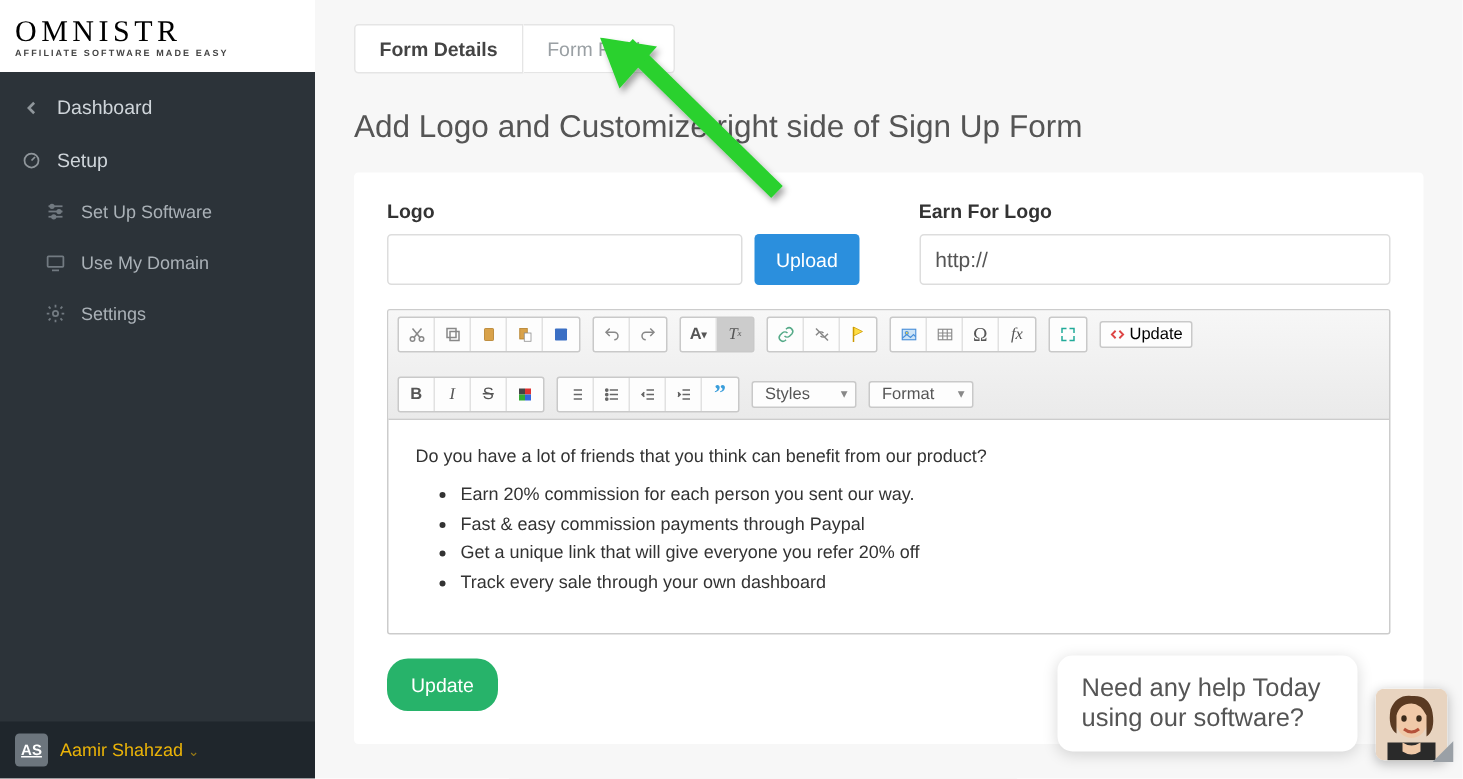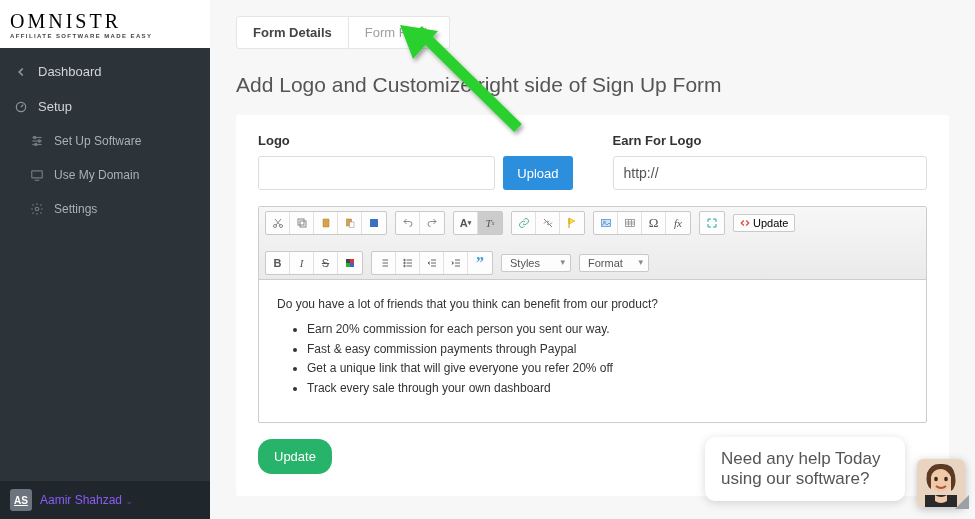--- a/index.html
+++ b/index.html
@@ -10,21 +10,21 @@
     .logo-star { display: inline-block; }
     .logo-star svg { vertical-align: -2px; }
     .logo-sub { font-size: 6px; letter-spacing: 1.4px; color: #444; font-weight: 600; }
     .nav { padding-top: 6px; }
     .nav-item { display: flex; align-items: center; gap: 10px; padding: 10px 14px; font-size: 13px; color: #cfd5da; cursor: pointer; }
     .nav-sub { padding-left: 30px; font-size: 12px; color: #aab1b7; }
     .nav-icon { width: 14px; height: 14px; display: inline-flex; align-items: center; justify-content: center; opacity: .7; }
     .nav-icon svg { width: 14px; height: 14px; }
     .userbar { position: absolute; bottom: 0; left: 0; right: 0; background: #1f262c; display: flex; align-items: center; padding: 8px 10px; gap: 8px; }
     .avatar-sq { width: 22px; height: 22px; background: #6c757d; color: #fff; font-size: 10px; display: flex; align-items: center; justify-content: center; border-radius: 3px; font-weight: 600; text-decoration: underline; }
-    .user-name { font-size: 12px; color: #8b5cf6; }
+    .user-name { font-size: 12px; color: #eab308; }
     .main { position: absolute; left: 210px; top: 0; right: 0; bottom: 0; padding: 16px 26px 0; }
     .tabs { display: flex; gap: 0; margin-bottom: 24px; }
     .tab { background: #fff; border: 1px solid #e5e5e5; padding: 8px 16px; font-size: 13px; color: #9aa0a4; cursor: pointer; }
     .tab.active { color: #444; font-weight: 600; }
     .tab:first-child { border-radius: 3px 0 0 3px; }
     .tab:last-child { border-radius: 0 3px 3px 0; border-left: none; }
     h1.page-title { font-size: 21px; font-weight: 400; color: #555; margin-bottom: 18px; }
     .panel { background: #fff; padding: 18px 22px 22px; border-radius: 3px; }
     .row { display: flex; gap: 40px; margin-bottom: 16px; }
     .col { flex: 1; }

